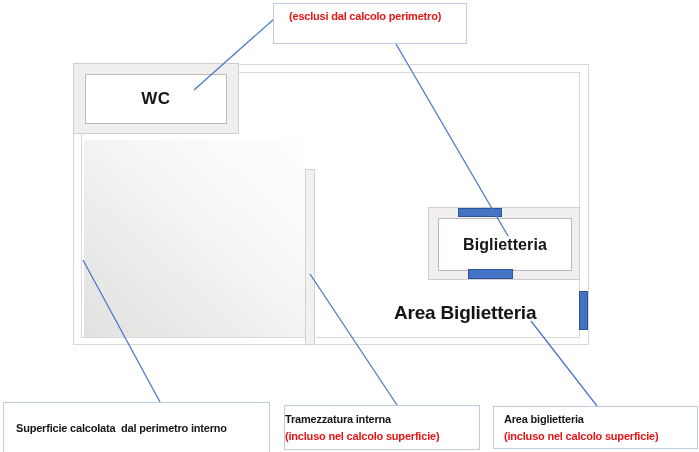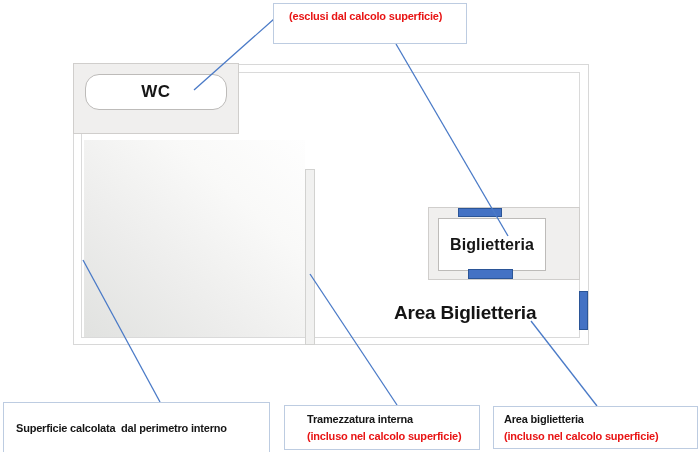--- a/index.html
+++ b/index.html
@@ -17,23 +17,23 @@
   .surface{left:84px;top:140px;width:221px;height:197px;z-index:3;
     background:linear-gradient(to top right,#e1e2e0 0%,#ededec 35%,#f9f9f8 70%,#fefefe 100%);}
 
   
   .partition{left:305px;top:169px;width:10px;height:176px;background:#f1f1f0;border:1px solid #d2d2d0;z-index:4;}
 
   
   .room-outer{background:#f0efee;border:1.6px solid #d0cecc;z-index:5;}
   .room-inner{background:#ffffff;border:1.2px solid #bdbbb9;display:flex;align-items:center;justify-content:center;}
   .wc-outer{left:73px;top:63px;width:166px;height:71px;}
-  .wc-inner{left:11px;top:10px;width:142px;height:36px;border-radius:14px;}
+  .wc-inner{left:11px;top:10px;width:142px;height:50px;}
   .big-outer{left:428px;top:207px;width:152px;height:73px;}
-  .big-inner{left:9px;top:10px;width:108px;height:53px;}
+  .big-inner{left:9px;top:10px;width:134px;height:53px;}
   .room-label{font-weight:bold;color:#161616;}
   .wc-text{font-size:17px;letter-spacing:.5px;}
   .big-text{font-size:16px;letter-spacing:.1px;}
 
   
   .marker{background:#4472c4;border:1px solid #2b5597;z-index:6;}
   .marker-top{left:458px;top:208px;width:44px;height:9px;}
   .marker-bottom{left:468px;top:269px;width:45px;height:10px;}
   .marker-right{left:579px;top:291px;width:9px;height:39px;}
 
@@ -43,21 +43,21 @@
   
   .leaders{left:0;top:0;width:699px;height:452px;z-index:7;pointer-events:none;}
 
   
   .callout{background:#ffffff;border:1px solid #bdcce1;z-index:8;color:#161616;}
   .c-title{font-weight:bold;font-size:11px;letter-spacing:-0.2px;white-space:pre;color:#161616;}
   .c-sub{font-weight:bold;font-size:11px;letter-spacing:-0.2px;white-space:pre;color:#e81414;}
   .callout-top{left:273px;top:3px;width:194px;height:41px;padding:4px 4px 4px 15px;line-height:16px;}
   .callout-top .c-title{padding-left:8px;}
   .callout-bl{left:3px;top:402px;width:267px;height:52px;display:flex;align-items:center;padding-left:12px;}
-  .callout-bm{left:284px;top:405px;width:196px;height:45px;padding:5px 4px 4px 22px;line-height:17px;}
+  .callout-bm{left:284px;top:405px;width:196px;height:45px;padding:5px 4px 4px 0;line-height:17px;}
   .callout-br{left:493px;top:406px;width:205px;height:43px;padding:4px 4px 4px 10px;line-height:17px;}
 </style>
 </head>
 <body>
 
 <div class="canvas">
 
   <div class="abs wall-outer"></div>
   <div class="abs wall-inner"></div>
   <div class="abs surface"></div>
@@ -83,21 +83,21 @@
 
   <svg class="abs leaders" viewBox="0 0 699 452" xmlns="http://www.w3.org/2000/svg">
     <line x1="274" y1="19" x2="194" y2="90" stroke="#4a7ac7" stroke-width="1.3"></line>
     <line x1="396" y1="44" x2="508" y2="236" stroke="#4a7ac7" stroke-width="1.3"></line>
     <line x1="83" y1="260" x2="160" y2="402" stroke="#4a7ac7" stroke-width="1.3"></line>
     <line x1="310" y1="274" x2="397" y2="405" stroke="#4a7ac7" stroke-width="1.3"></line>
     <line x1="531" y1="321" x2="597" y2="406" stroke="#4a7ac7" stroke-width="1.3"></line>
   </svg>
 
   <div class="abs callout callout-top">
-    <div class="c-sub">(esclusi dal calcolo superficie)</div>
+    <div class="c-sub">(esclusi dal calcolo perimetro)</div>
   </div>
 
   <div class="abs callout callout-bl">
     <div class="c-title">Superficie calcolata  dal perimetro interno</div>
   </div>
 
   <div class="abs callout callout-bm">
     <div class="c-title">Tramezzatura interna</div>
     <div class="c-sub">(incluso nel calcolo superficie)</div>
   </div>

